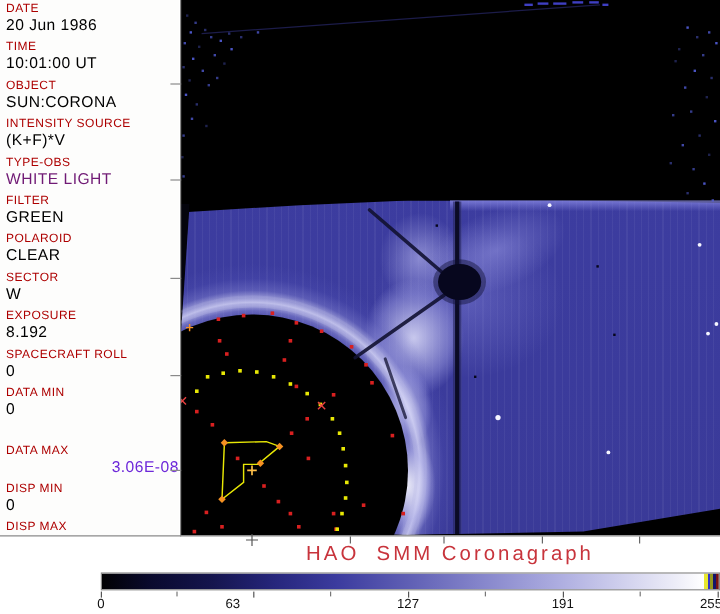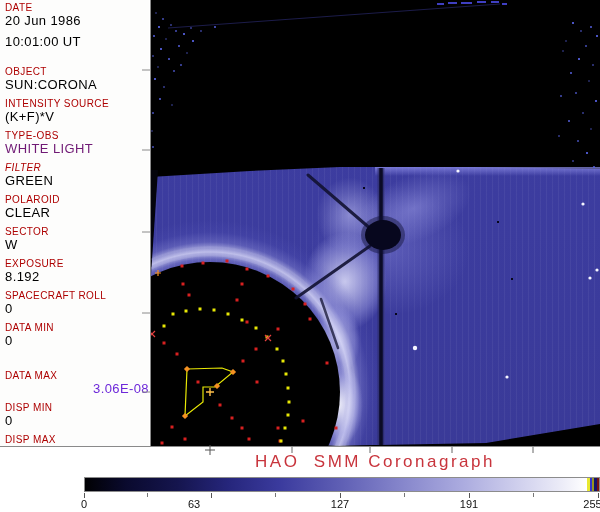--- a/index.html
+++ b/index.html
@@ -59,36 +59,37 @@
 <body>
 
 <div id="stage">
 
   <div class="sidebar">
       <div class="pair">
         <div class="flabel" style="color: rgb(173, 0, 0);">DATE</div>
         <div class="fvalue" style="color: rgb(0, 0, 0);">20 Jun 1986</div>
       </div>
       <div class="pair">
+        <div class="flabel" style="color: rgb(173, 0, 0);">TIME</div>
         <div class="fvalue" style="color: rgb(0, 0, 0);">10:01:00 UT</div>
       </div>
       <div class="pair">
         <div class="flabel" style="color: rgb(173, 0, 0);">OBJECT</div>
         <div class="fvalue" style="color: rgb(0, 0, 0);">SUN:CORONA</div>
       </div>
       <div class="pair">
         <div class="flabel" style="color: rgb(173, 0, 0);">INTENSITY SOURCE</div>
         <div class="fvalue" style="color: rgb(0, 0, 0);">(K+F)*V</div>
       </div>
       <div class="pair">
         <div class="flabel" style="color: rgb(173, 0, 0);">TYPE-OBS</div>
         <div class="fvalue" style="color: #701a75;">WHITE LIGHT</div>
       </div>
       <div class="pair">
-        <div class="flabel" style="color: rgb(173, 0, 0); font-style: italic;">FILTER</div>
+        <div class="flabel" style="color: rgb(173, 0, 0);">FILTER</div>
         <div class="fvalue" style="color: rgb(0, 0, 0);">GREEN</div>
       </div>
       <div class="pair">
         <div class="flabel" style="color: rgb(173, 0, 0);">POLAROID</div>
         <div class="fvalue" style="color: rgb(0, 0, 0);">CLEAR</div>
       </div>
       <div class="pair">
         <div class="flabel" style="color: rgb(173, 0, 0);">SECTOR</div>
         <div class="fvalue" style="color: rgb(0, 0, 0);">W</div>
       </div>

